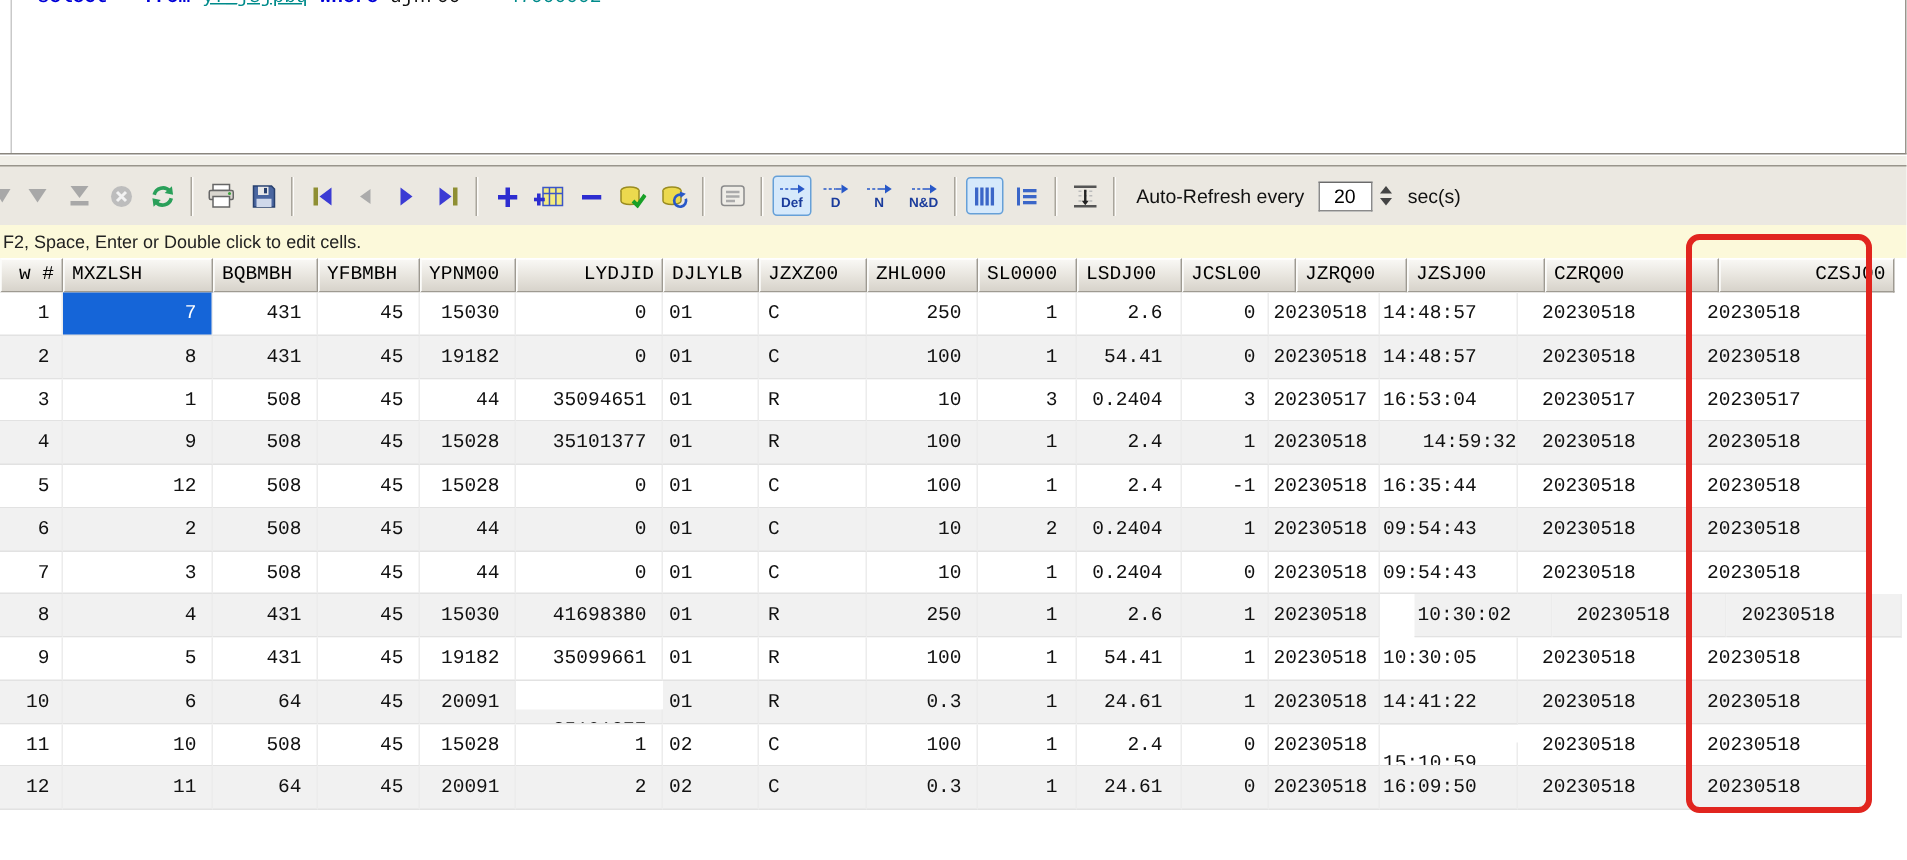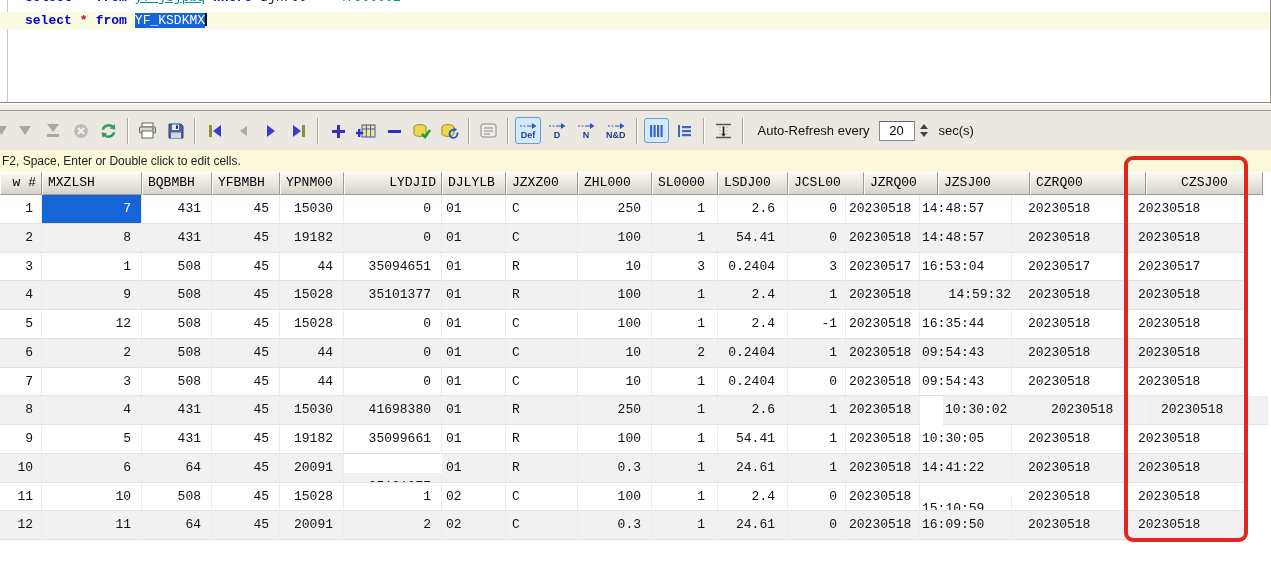--- a/index.html
+++ b/index.html
@@ -59,21 +59,20 @@
 
   .redbox{position:absolute;left:1124px;top:156px;width:124px;height:386px;border:4px solid #e1251f;
           border-radius:9px;pointer-events:none;z-index:10;}
 </style>
 </head>
 <body>
 
 <div class="editor">
   <div class="gutterline"></div>
   <div class="codeline prev"><span class="kw">select</span><span class="star">*</span><span class="kw">from</span><span class="tbl">yf_jsjpbq</span><span class="kw">where</span><span class="plain">djnr00</span><span class="plain">=</span><span class="str">'47900002'</span></div>
-  <div class="curline"><span class="kw">select</span><span class="star">*</span><span class="kw">from</span><span class="seltxt">YF_KSDKMX</span><span class="caret"></span></div>
 </div>
 <div class="splitter"></div>
 
 <div class="toolbar">
   <div class="tbtn" style="width:9px">
     <svg width="9" height="12">
         <polygon points="-4,1 7,1 1.5,10" fill="#a8a8a8"></polygon>
       </svg>
   </div>
   <div class="tbtn">
@@ -264,21 +263,21 @@
       <div class="hcell" style="width: 98px; text-align: right;">LYDJID</div>
       <div class="hcell" style="width: 64px; text-align: left;">DJLYLB</div>
       <div class="hcell" style="width: 72px; text-align: left;">JZXZ00</div>
       <div class="hcell" style="width: 74px; text-align: left;">ZHL000</div>
       <div class="hcell" style="width: 66px; text-align: left;">SL0000</div>
       <div class="hcell" style="width: 70px; text-align: left;">LSDJ00</div>
       <div class="hcell" style="width: 76px; text-align: left;">JCSL00</div>
       <div class="hcell" style="width: 74px; text-align: left;">JZRQ00</div>
       <div class="hcell" style="width: 92px; text-align: left;">JZSJ00</div>
       <div class="hcell" style="width: 116px; text-align: left;">CZRQ00</div>
-      <div class="hcell" style="width: 117px; text-align: center;">CZSJ00</div>
+      <div class="hcell" style="width: 117px; text-align: right;">CZSJ00</div>
     </div>
   <div class="gbody">
       <div class="grow">
         <div class="cell" style="width: 42px; text-align: right; padding-left: 0px; padding-right: 8px;">1</div>
         <div class="cell selected" style="width: 100px; text-align: right; padding-left: 0px; padding-right: 10px;">7</div>
         <div class="cell" style="width: 70px; text-align: right; padding-left: 0px; padding-right: 10px;">431</div>
         <div class="cell" style="width: 68px; text-align: right; padding-left: 0px; padding-right: 10px;">45</div>
         <div class="cell" style="width: 64px; text-align: right; padding-left: 0px; padding-right: 10px;">15030</div>
         <div class="cell" style="width: 98px; text-align: right; padding-left: 0px; padding-right: 10px;">0</div>
         <div class="cell" style="width: 64px; text-align: left; padding-left: 4px; padding-right: 0px;">01</div>

